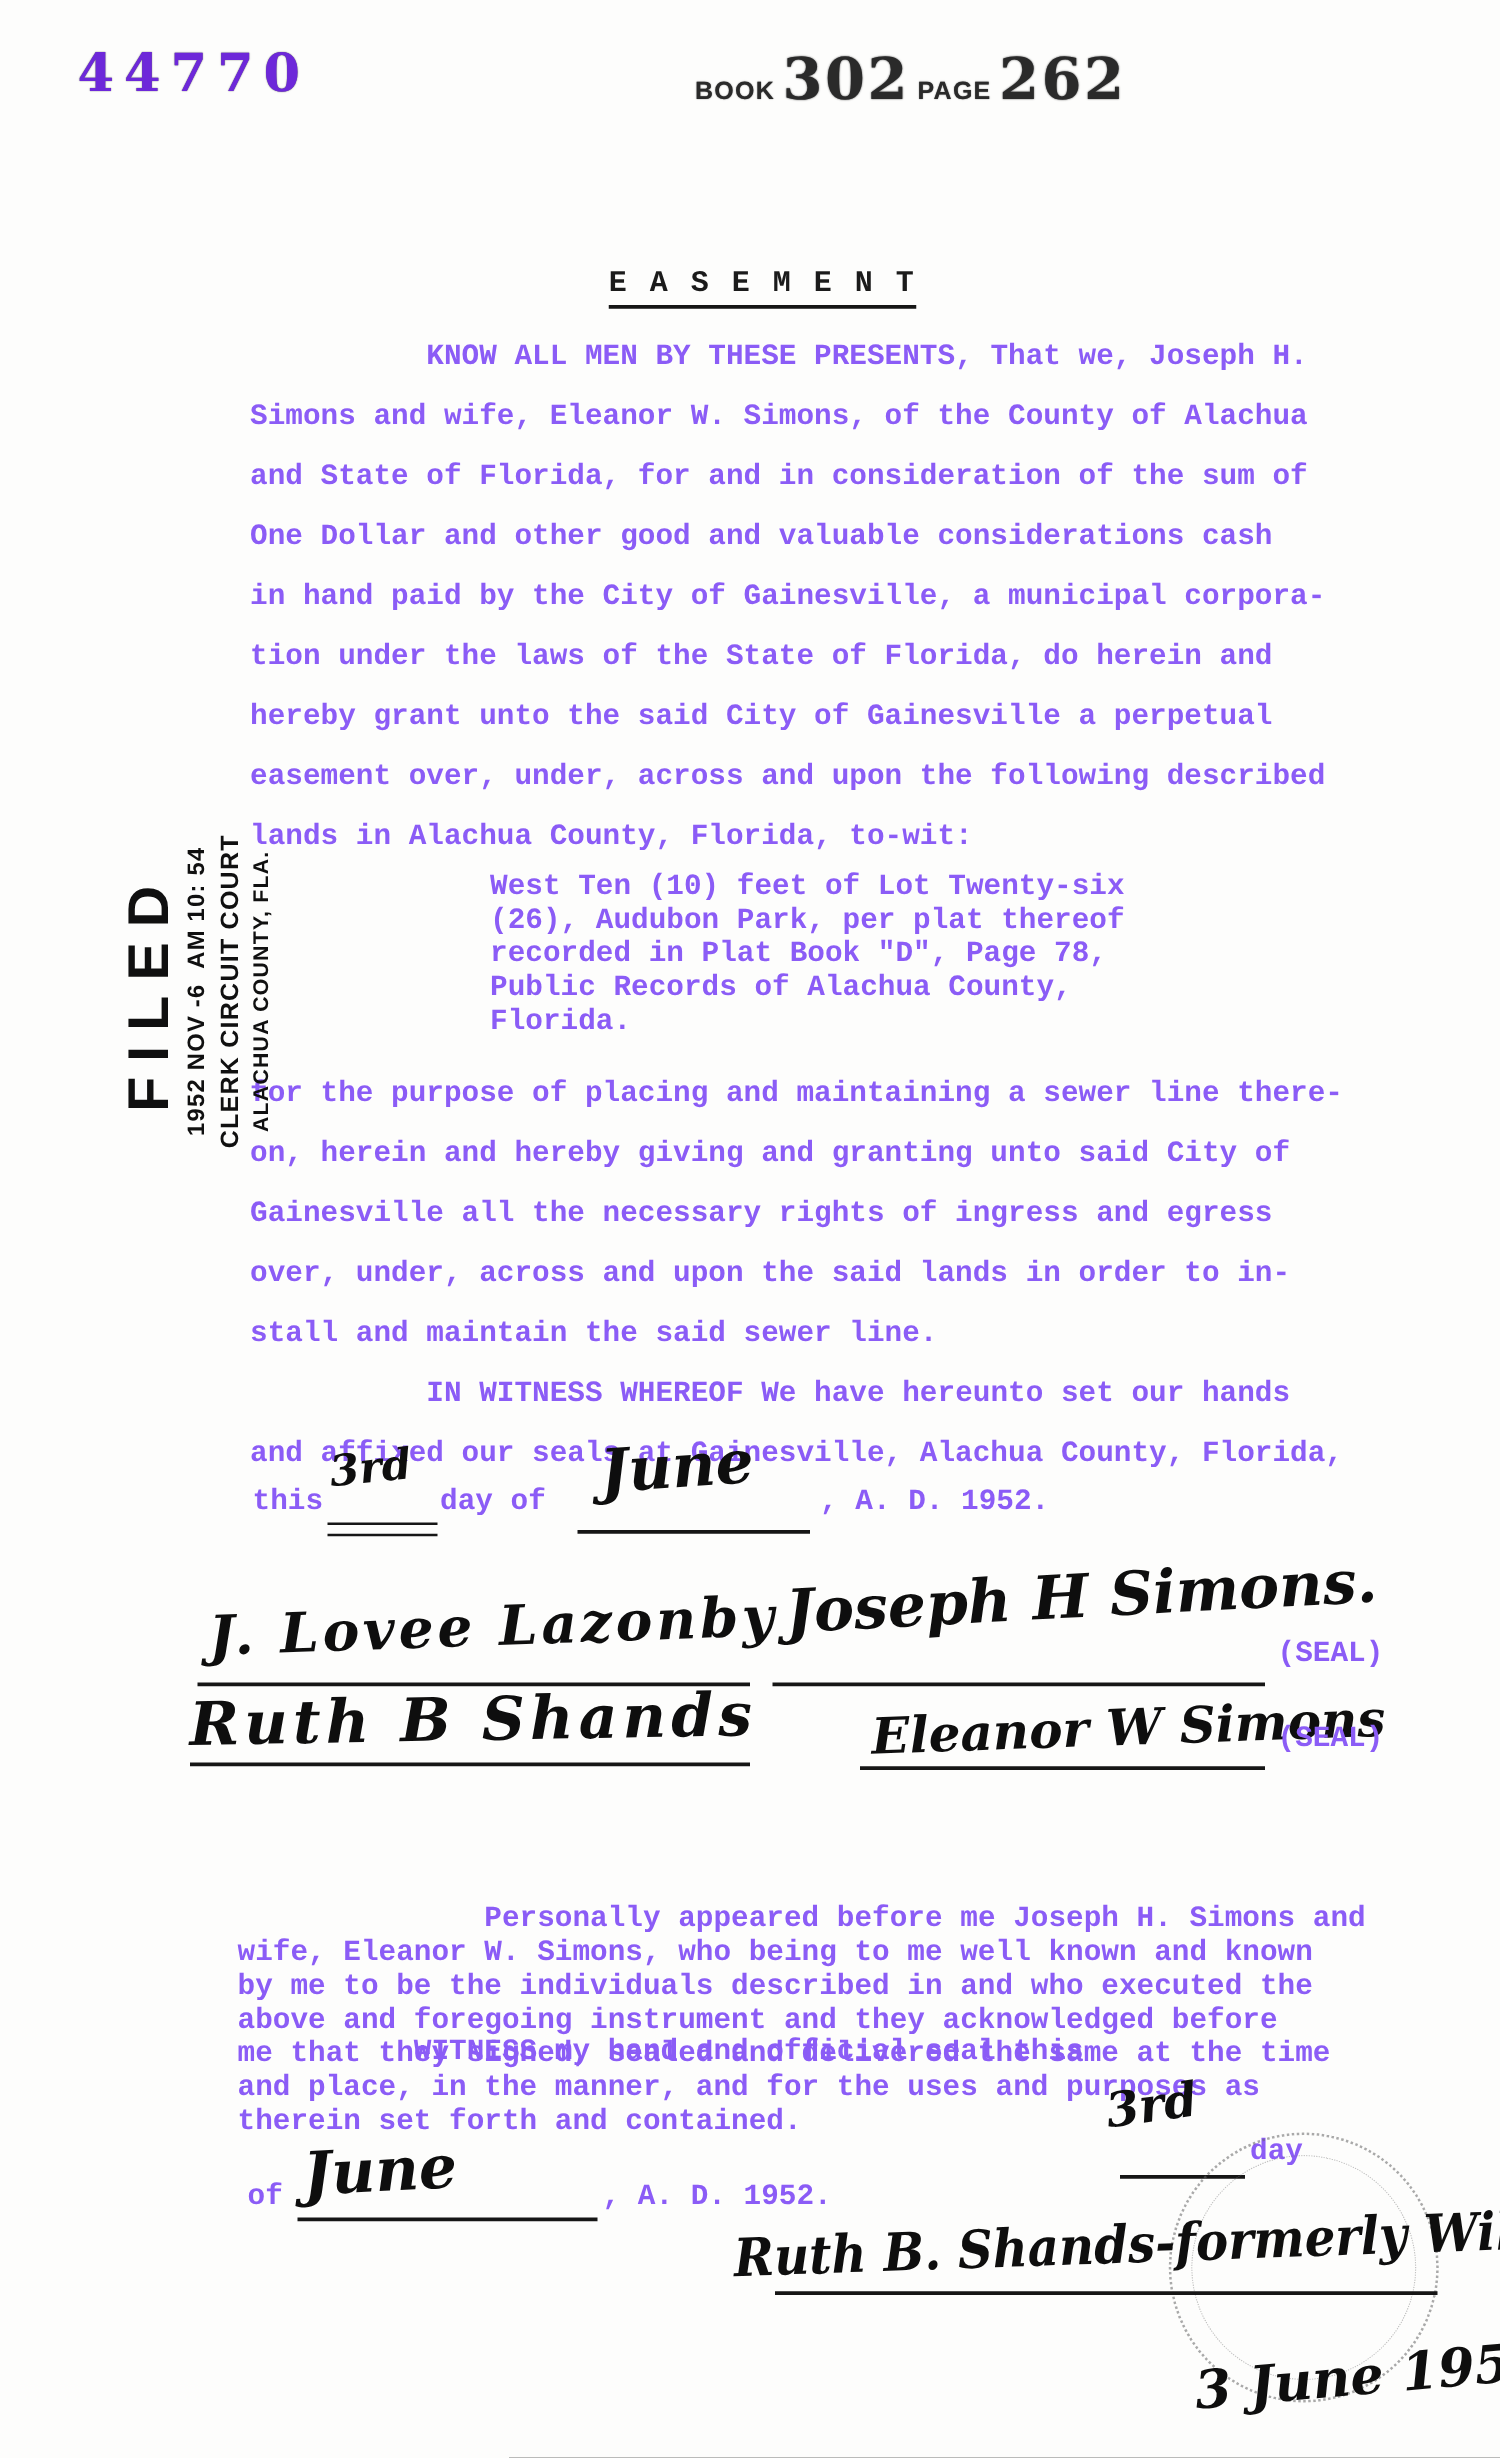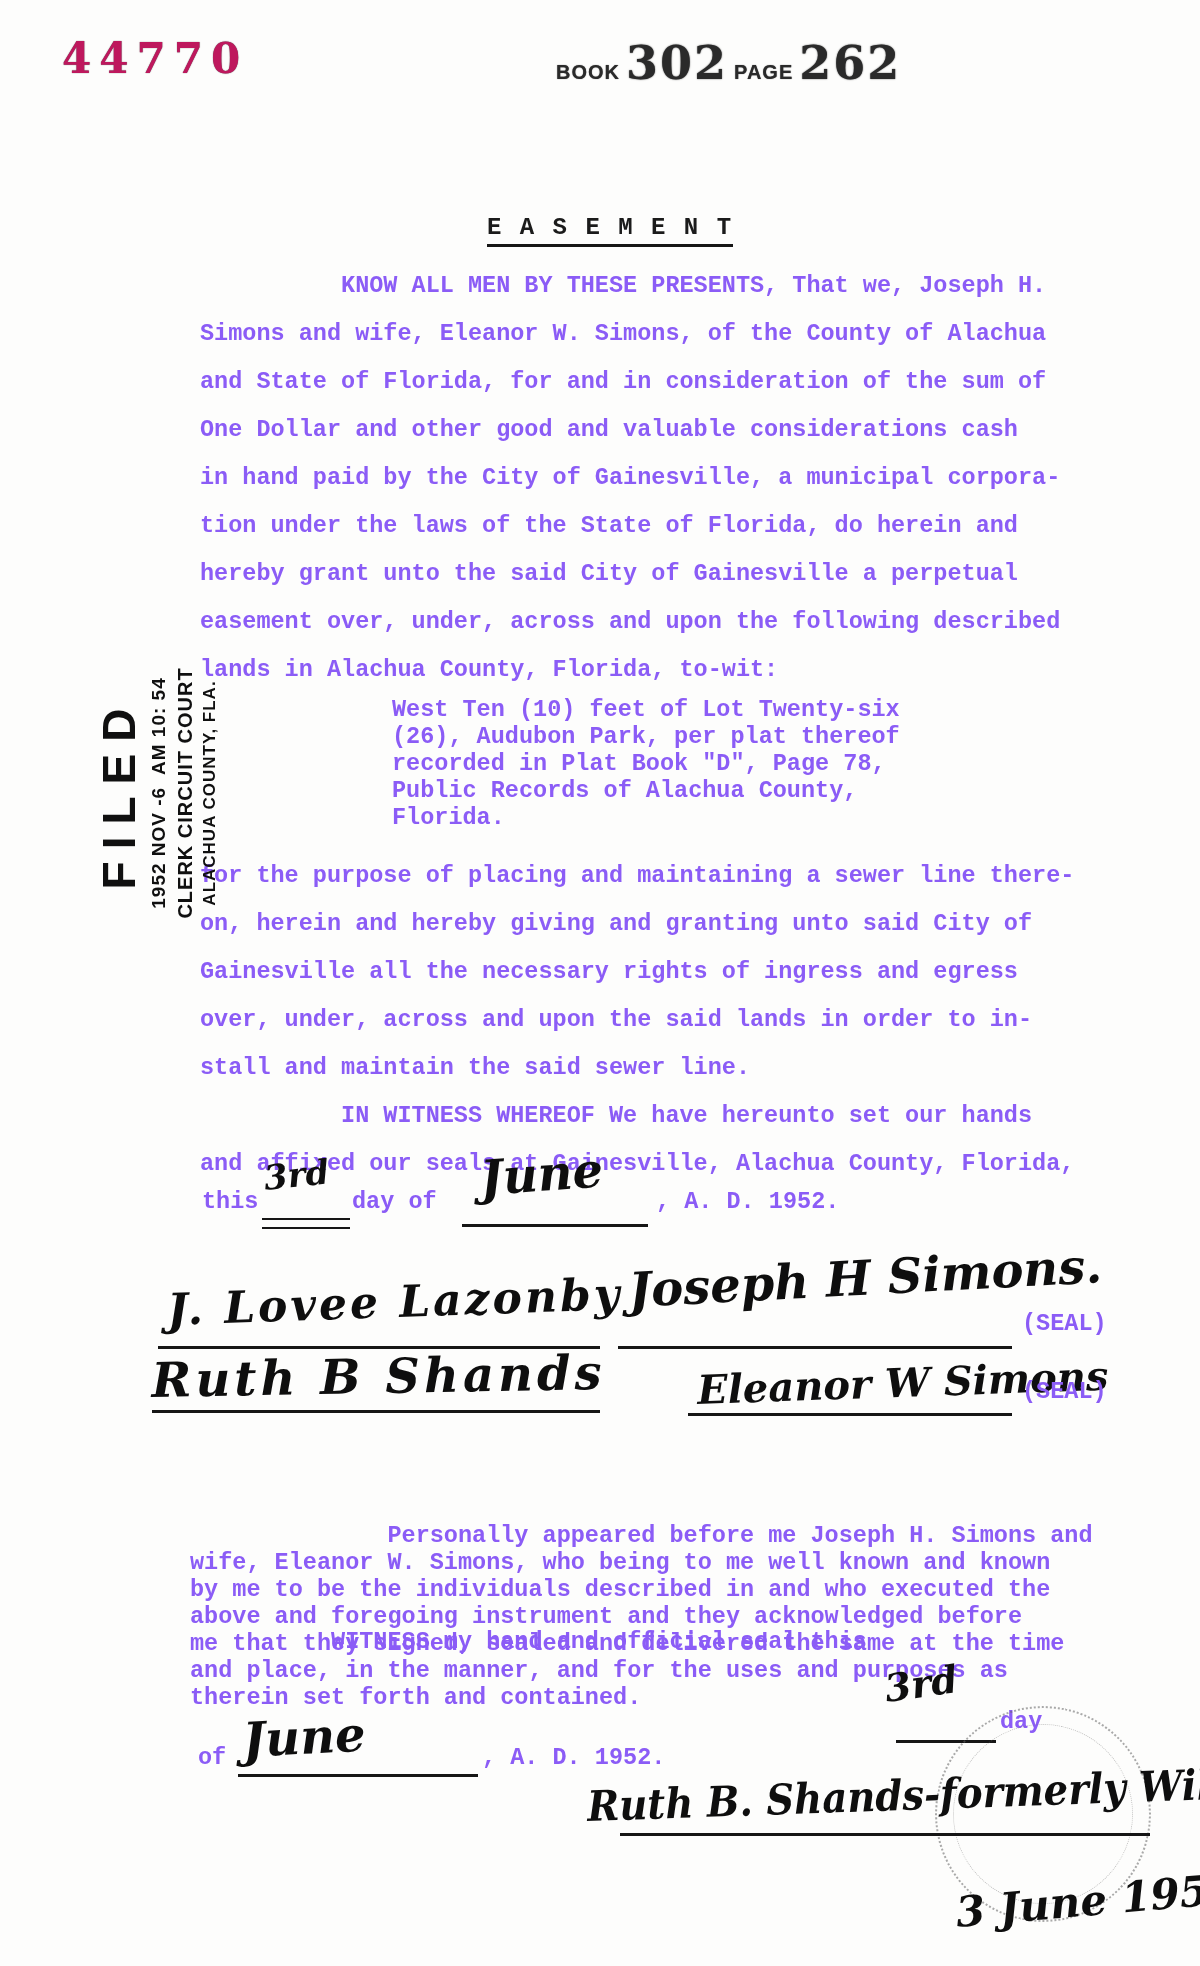--- a/index.html
+++ b/index.html
@@ -22,21 +22,21 @@
     white-space:pre-wrap;
     letter-spacing:0px;
   }
   .lh-double{line-height:48px;}
   .lh-single{line-height:27px;}
   
   .stamp-serif{
     position:absolute;
     font-family:"DejaVu Serif", serif;
     font-weight:700;
-    color:#be185d;
+    color:#6d28d9;
     text-shadow:0 0 1px #444;
   }
   .bookpage{
     position:absolute;
     display:flex;
     align-items:baseline;
     gap:6px;
     color:#2a2a2a;
   }
   .bookpage .lbl{

